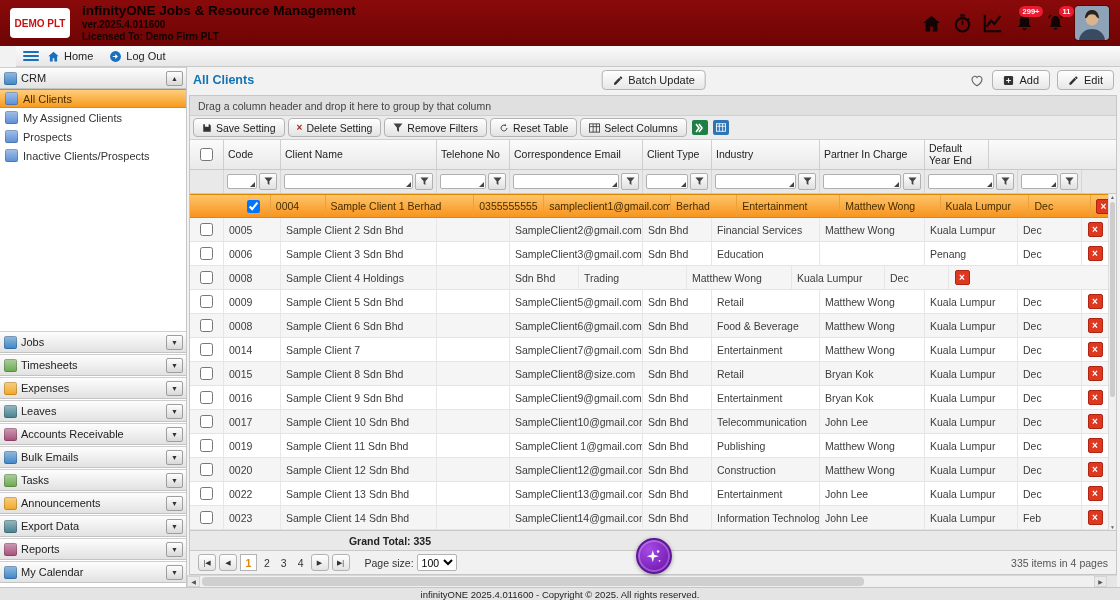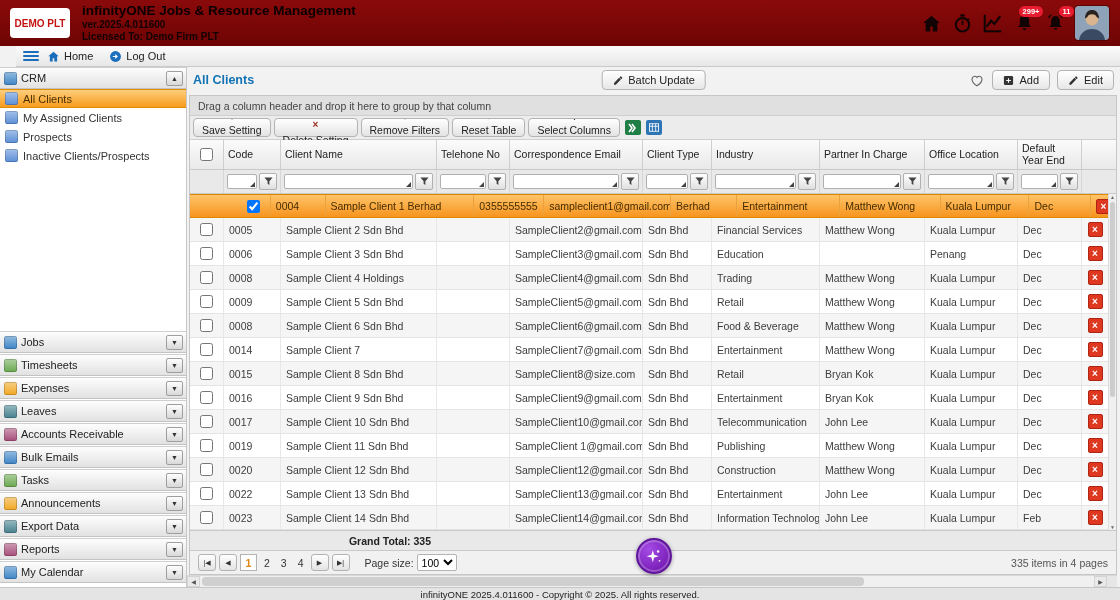--- a/index.html
+++ b/index.html
@@ -59,21 +59,21 @@
   .batch-btn { position:absolute; left:50%; transform:translateX(-50%); }
   .right-group { margin-left:auto; display:flex; align-items:center; gap:7px; }
 
   .region { flex:1; min-height:0; margin:2px 3px 0 2px; border:1px solid #c6c6c6; background:#fff;
     display:flex; flex-direction:column; position:relative; }
   .group-bar { height:20px; flex:none; background:#e0e0e0; border-bottom:1px solid #cfcfcf;
     display:flex; align-items:center; padding-left:8px; font-size:10.5px; color:#444; }
   .toolbar { height:24px; flex:none; background:#ececec; border-bottom:1px solid #cfcfcf;
     display:flex; align-items:center; gap:3px; padding:0 3px; }
   .tbtn { height:19px; padding:0 8px; font-size:10.5px; display:inline-flex; align-items:center; gap:4px;
-    background:linear-gradient(#ffffff,#e3e3e3); border:1px solid #b3b3b3; border-radius:4px; color:#222; cursor:pointer; font-family:inherit;flex-direction:column; }
+    background:linear-gradient(#ffffff,#e3e3e3); border:1px solid #b3b3b3; border-radius:4px; color:#222; cursor:pointer; font-family:inherit; }
   .xlico { width:16px; height:15px; border-radius:2px; margin-left:2px; cursor:pointer; display:flex; align-items:center; justify-content:center; }
   .xl-green { background:#1e7e45; } .xl-blue { background:#2e75b6; }
 
   .thead { height:30px; flex:none; display:flex; background:linear-gradient(#fbfbfb,#e9e9e9); border-bottom:1px solid #c9c9c9; }
   .th { border-right:1px solid #cfcfcf; display:flex; align-items:center; padding:0 4px;
     font-size:10.5px; color:#222; line-height:1.1; cursor:pointer; }
   .thfill { flex:1; border-right:none; cursor:default; }
   .filter-row { height:24px; flex:none; display:flex; background:#e9e9e9; border-bottom:1px solid #c9c9c9; align-items:center; }
   .fc { display:flex; align-items:center; gap:2px; padding:0 3px; border-right:1px solid #d6d6d6; height:100%; }
   .fin { flex:1; position:relative; display:flex; background:#fff; border:1px solid #b0b0b0; border-radius:2px; height:15px; min-width:0; }
@@ -390,21 +390,20 @@
           <div class="th col-check">
             <input type="checkbox" style="">
           </div>
           <div class="th col-code">Code</div>
           <div class="th col-name">Client Name</div>
           <div class="th col-phone">Telehone No</div>
           <div class="th col-email">Correspondence Email</div>
           <div class="th col-type">Client Type</div>
           <div class="th col-industry">Industry</div>
           <div class="th col-partner">Partner In Charge</div>
-          <div class="th col-office">Office Location</div>
           <div class="th col-yearend">Default Year End</div>
           <div class="th col-del"></div>
           <div class="th thfill"></div>
         </div>
       <div class="filter-row">
           <div class="fc col-check"></div>
           <div class="fc col-code">
             <span class="fin">
               <input class="finput" style="">
               <span class="fdd"></span>
@@ -557,21 +556,20 @@
               <button class="del">×</button>
             </div>
           </div>
           <div class="tr">
             <div class="td col-check">
               <input type="checkbox" style="">
             </div>
             <div class="td col-code">0008</div>
             <div class="td col-name">Sample Client 4 Holdings</div>
             <div class="td col-phone"></div>
-            <div class="td col-email">SampleClient4@gmail.com</div>
             <div class="td col-type">Sdn Bhd</div>
             <div class="td col-industry">Trading</div>
             <div class="td col-partner">Matthew Wong</div>
             <div class="td col-office">Kuala Lumpur</div>
             <div class="td col-yearend">Dec</div>
             <div class="td col-del">
               <button class="del">×</button>
             </div>
           </div>
           <div class="tr">

